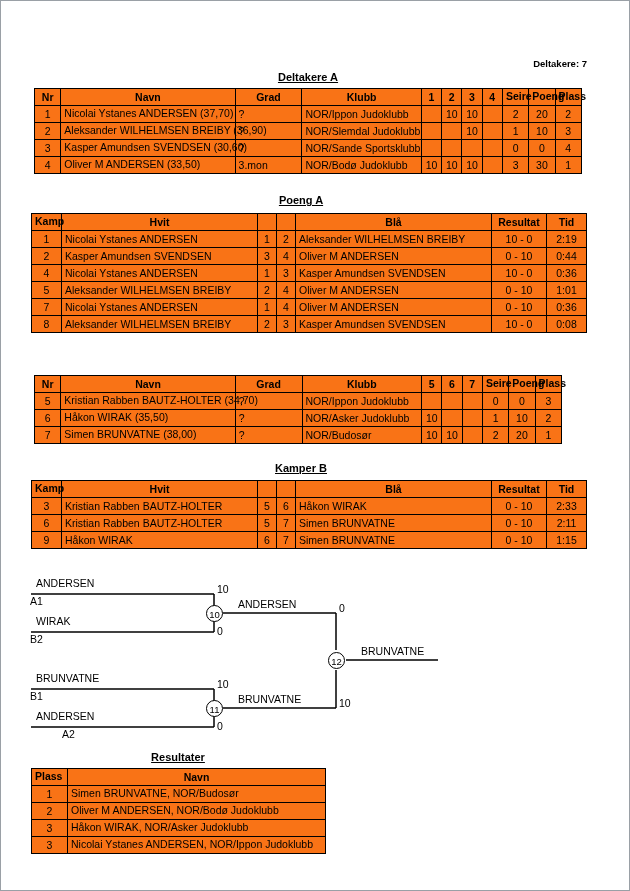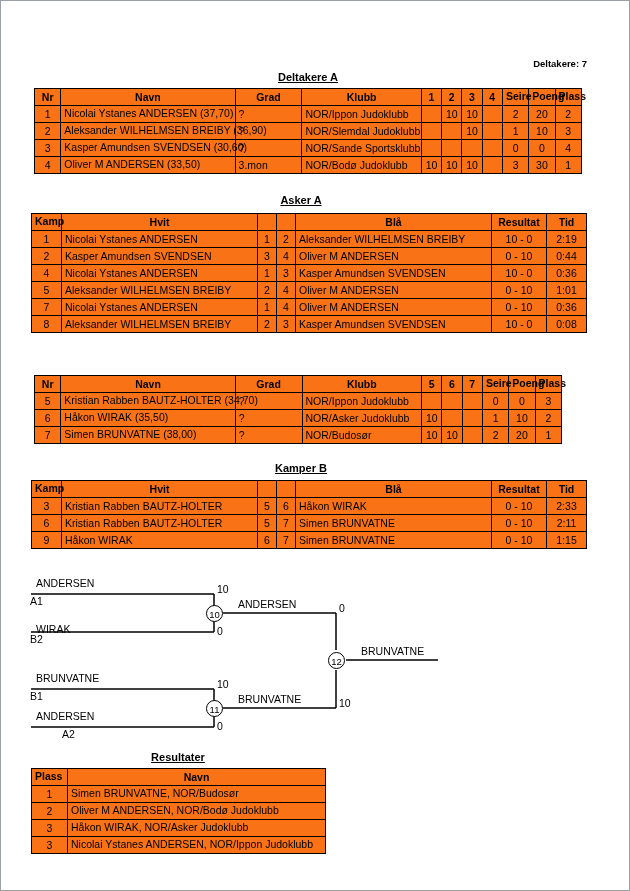--- a/index.html
+++ b/index.html
@@ -249,21 +249,21 @@
           <td class="c">10</td>
           <td class="c">10</td>
           <td class="c"></td>
           <td class="c sumgroup">3</td>
           <td class="c">30</td>
           <td class="c">1</td>
         </tr>
       </tbody>
   </table>
 
-  <div class="caption" style="left:30px; top:193px; width:540px;">Asker A</div>
+  <div class="caption" style="left:30px; top:193px; width:540px;">Poeng A</div>
 
   <table class="tbl kamper" id="tbl-ka" style="left:30px; top:212px; width:536px;">
     <colgroup>
       <col class="c-kamp">
         <col class="c-hvit">
         <col class="c-n">
         <col class="c-n">
       <col class="c-bla">
         <col class="c-res">
         <col class="c-tid">
@@ -499,21 +499,21 @@
         <line x1="310" y1="144" x2="310" y2="106"></line>
 
         <line x1="320" y1="96" x2="412" y2="96"></line>
       </g>
     </svg>
 
     <div class="br-label" style="left:10px;  top:13px;">ANDERSEN</div>
     <div class="br-seed" style="left:4px;   top:31px;">A1</div>
     <div class="br-score" style="left:191px; top:19px;">10</div>
 
-    <div class="br-label" style="left:10px;  top:59px;">WIRAK</div>
+    <div class="br-label" style="left:10px;  top:51px;">WIRAK</div>
     <div class="br-seed" style="left:4px;   top:69px;">B2</div>
     <div class="br-score" style="left:191px; top:61px;">0</div>
 
     <div class="br-num" style="left:180px; top:41px;">10</div>
     <div class="br-label" style="left:212px; top:34px;">ANDERSEN</div>
     <div class="br-score" style="left:313px; top:38px;">0</div>
 
     <div class="br-label" style="left:10px;  top:108px;">BRUNVATNE</div>
     <div class="br-seed" style="left:4px;   top:126px;">B1</div>
     <div class="br-score" style="left:191px; top:114px;">10</div>

